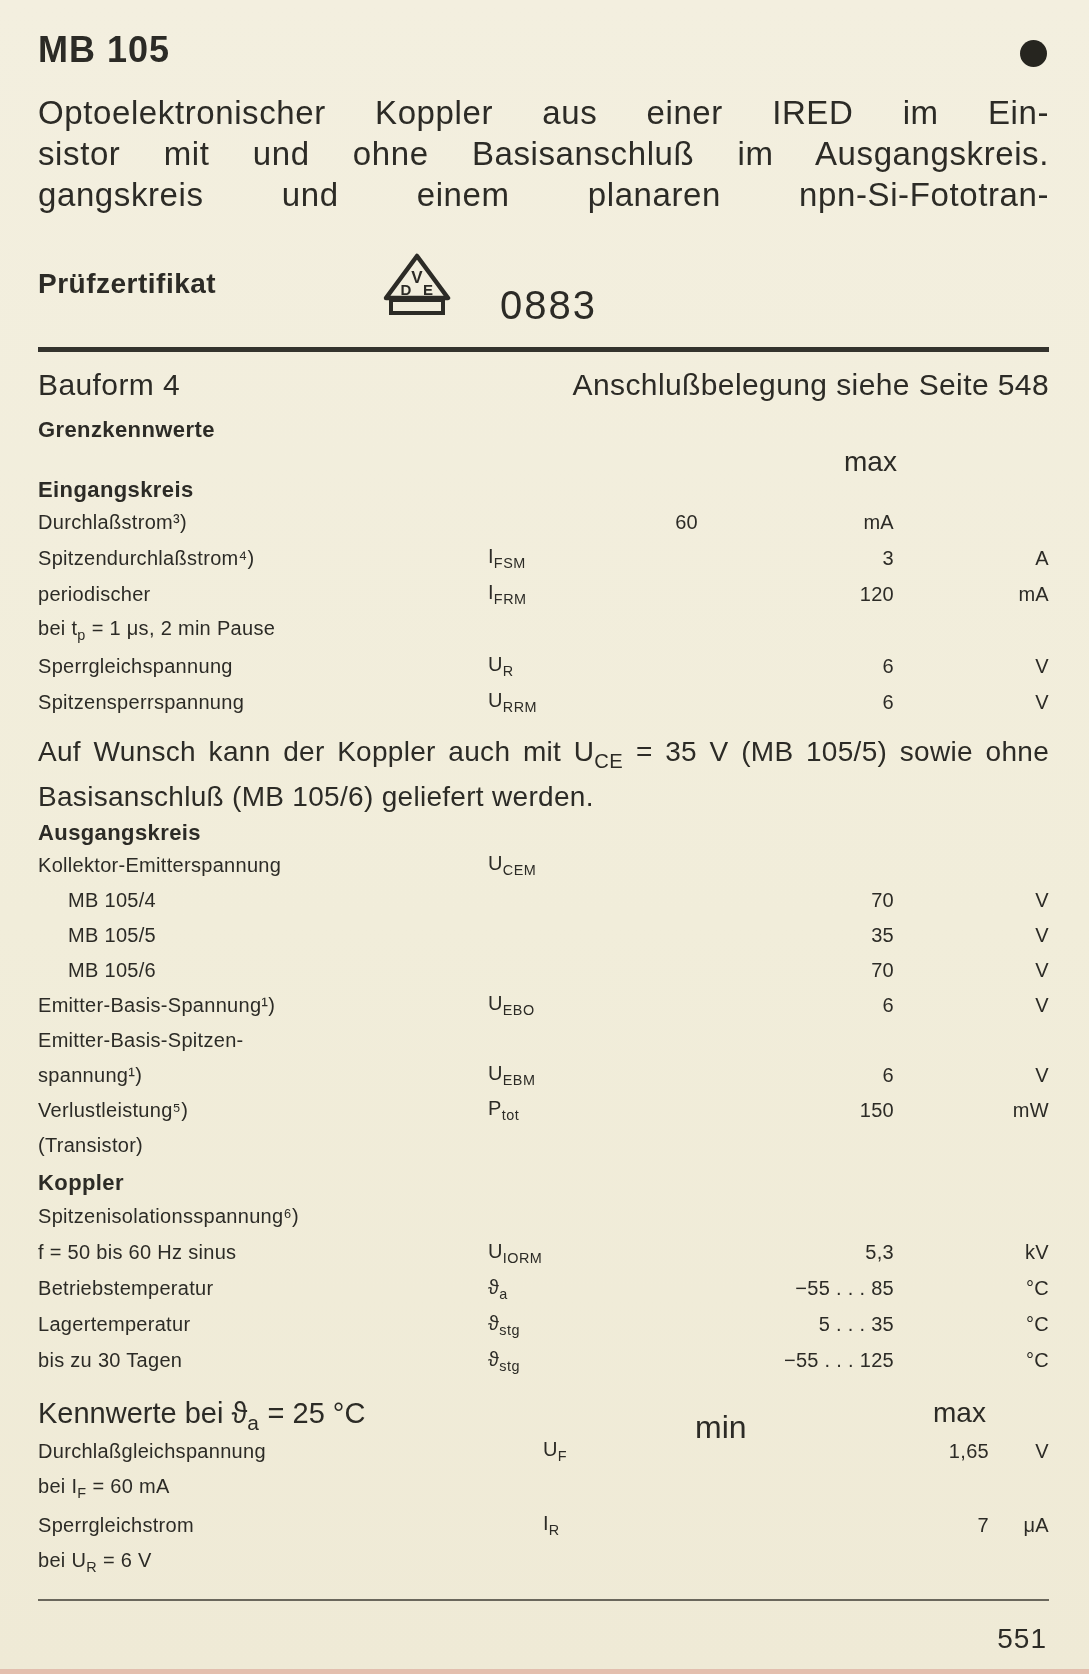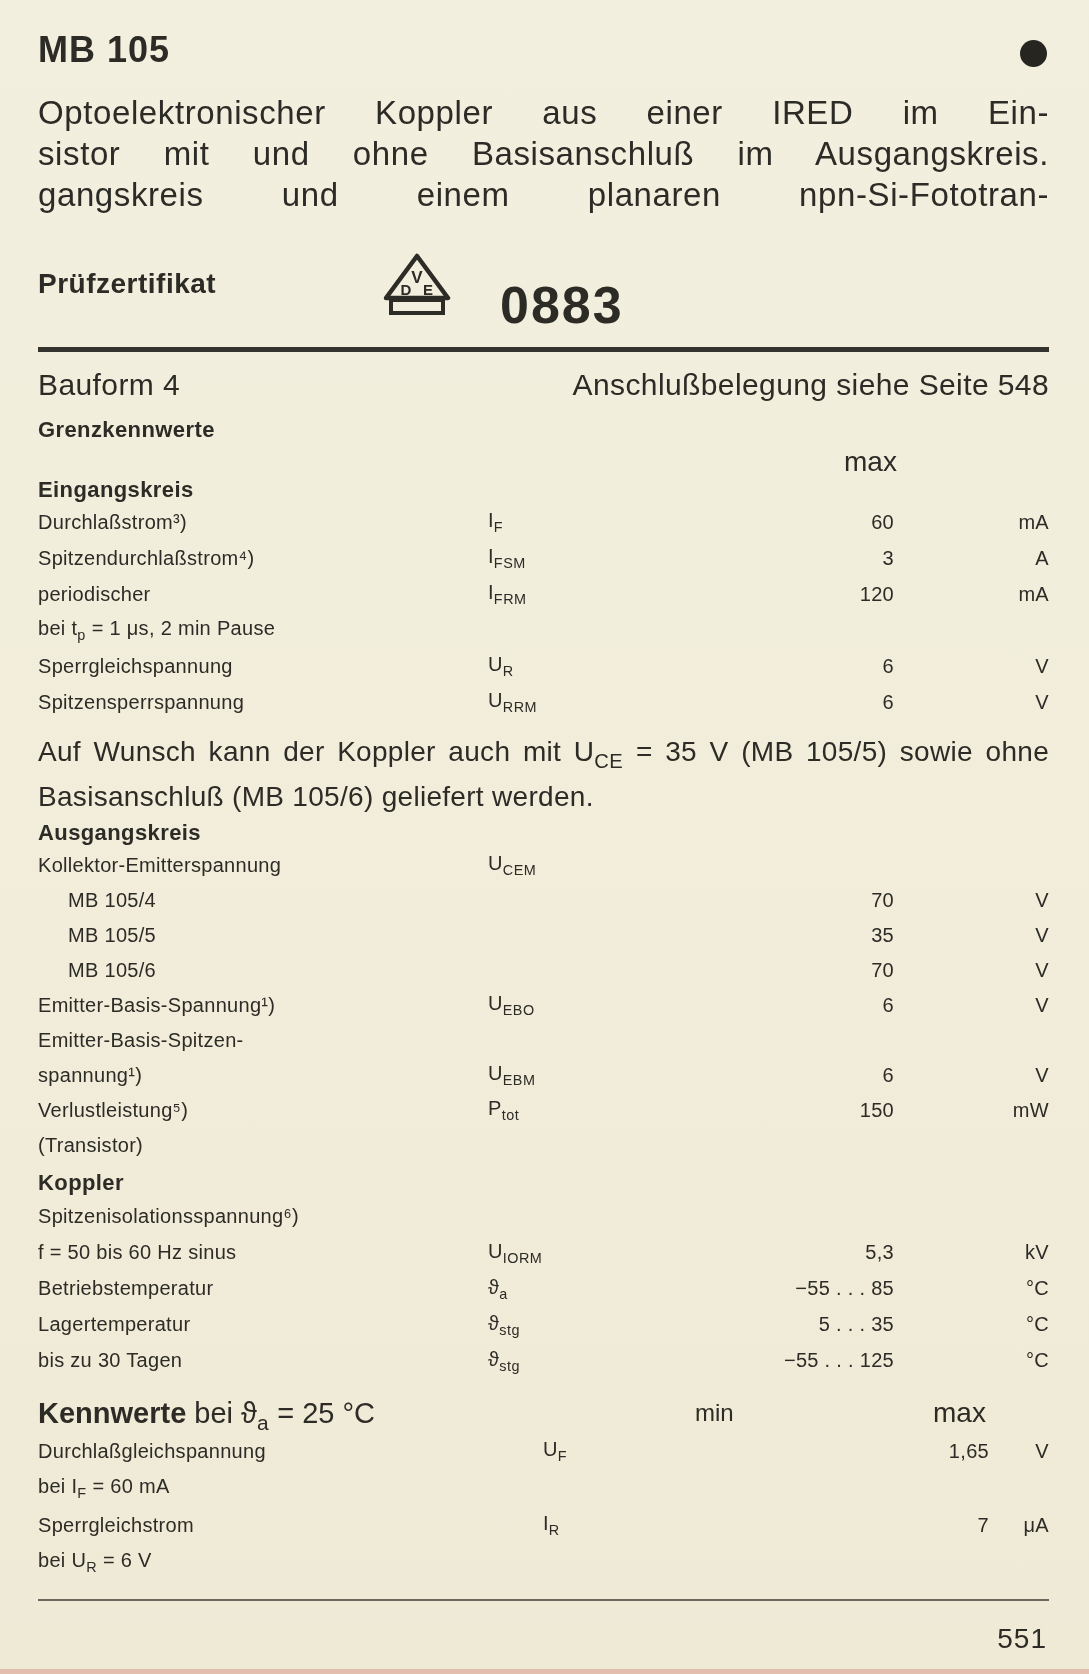--- a/index.html
+++ b/index.html
@@ -19,21 +19,21 @@
   
   .title { font-size:36px; font-weight:700; letter-spacing:1px; line-height:48px; margin:0; }
   .dot { position:absolute; left:1020px; top:40px; width:27px; height:27px; border-radius:50%;
     background:#26251f; }
   .lead { margin-top:18px; }
   .lead-line { font-size:33px; line-height:41px; letter-spacing:0.6px;
     text-align:justify; text-align-last:justify; }
   .cert-row { margin-top:36px; height:66px; display:flex; align-items:center; }
   .cert-label { font-size:28px; font-weight:700; letter-spacing:0.5px; width:338px; }
   .vde-logo { width:82px; height:66px; flex:0 0 auto; }
-  .cert-number { font-size:52px; font-weight:700; letter-spacing:2px; margin-left:42px;margin-top:42px; }
+  .cert-number { font-size:40px; font-weight:400; letter-spacing:2px; margin-left:42px;margin-top:42px; }
 
   .rule-thick { margin-top:30px; height:5px; background:#34332d; border:none; }
   .rule-thin  { margin-top:18px; height:2px; background:#6a675c; border:none; }
 
   .bauform-row { margin-top:16px; height:34px; display:flex; justify-content:space-between;
     align-items:center; font-size:30px; letter-spacing:0.4px; }
 
   .sec-title { font-size:22px; font-weight:700; letter-spacing:0.4px; }
   .grenz-title { margin-top:12px; height:32px; line-height:32px; }
   .max-line { position:relative; height:26px; }
@@ -52,22 +52,22 @@
   .note { margin-top:14px; }
   .note-l1 { font-size:28px; line-height:35px; letter-spacing:0.3px;
     text-align:justify; text-align-last:justify; }
   .note-l2 { font-size:28px; line-height:35px; letter-spacing:0.3px; }
 
   .ausgang-title { height:34px; line-height:38px; }
   .koppler-title { height:36px; line-height:40px; }
 
   .kenn-header { position:relative; margin-top:14px; height:40px; line-height:40px;
     font-size:29px; }
-  .kenn-header .kh-bold { font-weight:700; }
-  .kenn-header .kh-min { position:absolute; left:657px; top:0; font-size:24px; }
+  .kenn-header .kh-bold { font-weight:400; }
+  .kenn-header .kh-min { position:absolute; left:657px; top:14px; font-size:32px; }
   .kenn-header .kh-max { position:absolute; left:895px; top:0; font-size:28px; }
   .kenn .trow { grid-template-columns:505px 215px 1fr 60px; height:37px; }
 
   .page-number { margin-top:22px; height:30px; text-align:right; padding-right:2px;
     font-size:28px; letter-spacing:1px; }
 </style>
 </head>
 <body>
 
 <div class="page">
@@ -102,21 +102,20 @@
 
   <div class="sec-title grenz-title">Grenzkennwerte</div>
   <div class="max-line">
     <span>max</span>
   </div>
   <div class="sec-title eingang-title">Eingangskreis</div>
 
   <div class="ein">
     <div class="trow">
       <div class="t-label">Durchlaßstrom³)</div>
-      <div class="t-sym"><span>I</span><sub>F</sub></div>
       <div class="t-val">60</div>
       <div class="t-unit">mA</div>
     </div>
     <div class="trow">
       <div class="t-label">Spitzendurchlaßstrom⁴)</div>
       <div class="t-sym"><span>I</span><sub>FSM</sub></div>
       <div class="t-val">3</div>
       <div class="t-unit">A</div>
     </div>
     <div class="trow">

